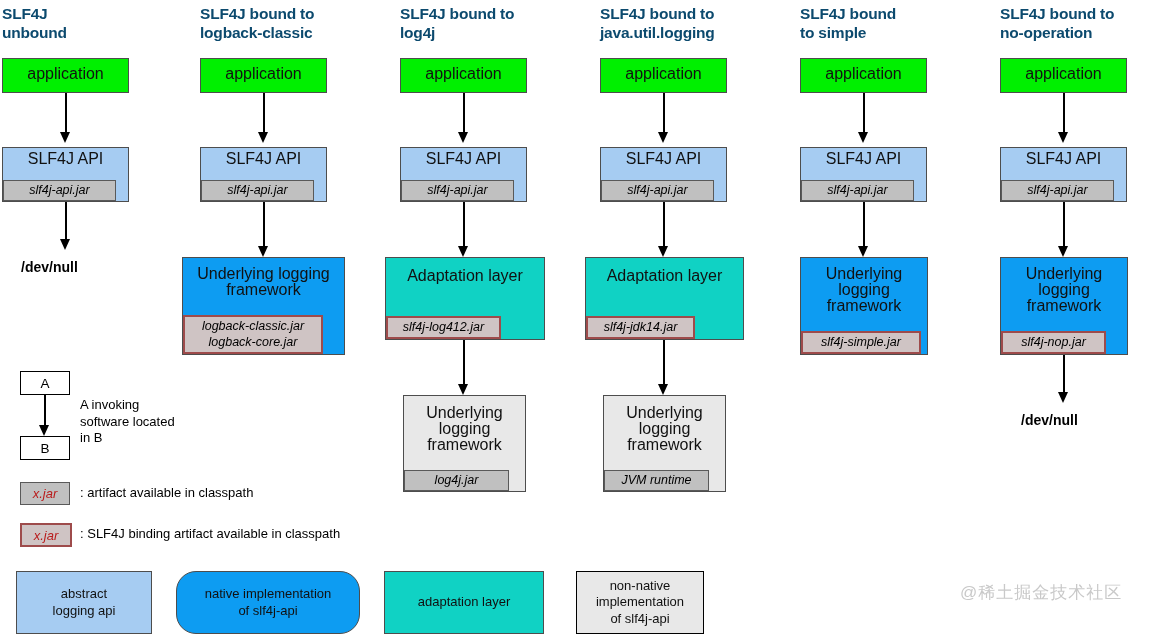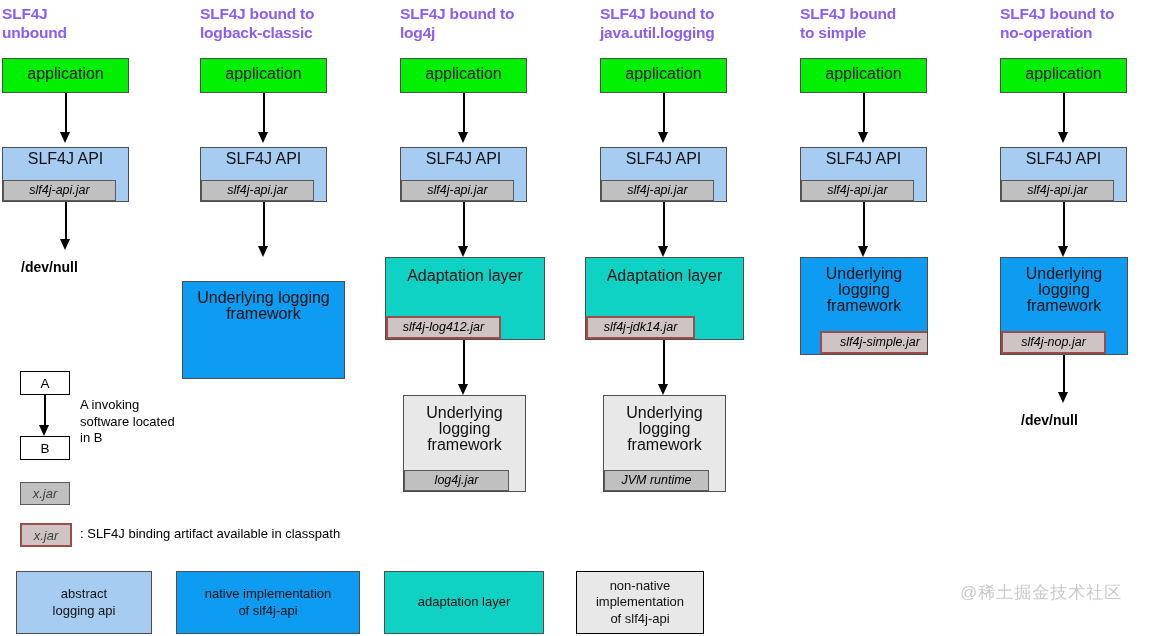--- a/index.html
+++ b/index.html
@@ -24,21 +24,21 @@
   }
 
   
   .col-title {
     position: absolute;
     font-weight: bold;
     font-size: 15.5px;
     line-height: 19px;
     letter-spacing: -0.2px;
     white-space: pre-line;
-    color: #8b5cf6;
+    color: #0c4a6e;
   }
 
   
   .node {
     position: absolute;
     box-sizing: border-box;
     border: 1px solid #4d4d4d;
     display: flex;
     flex-direction: column;
     align-items: stretch;
@@ -135,21 +135,21 @@
   .legend-chip {
     position: absolute;
     box-sizing: border-box;
     background: #c0c0c0;
     border: 1px solid #595959;
     font-style: italic;
     font-size: 13px;
     display: flex;
     align-items: center;
     justify-content: center;
-    color: #404040;
+    color: #b91c1c;
   }
   .legend-chip.binding {
     background: #cfc4c4;
     border: 2px solid #9e4b4b;
   }
   .swatch {
     position: absolute;
     box-sizing: border-box;
     border: 1px solid #4d4d4d;
     display: flex;
@@ -214,24 +214,26 @@
   </div>
   <div class="node lightblue" style="left:200px; top:147px; width:127px; height:55px;">
     <div class="node-label">SLF4J API</div>
     <div class="spacer"></div>
     <div class="jar" style="width:113px;">slf4j-api.jar</div>
   </div>
   <div class="arrow" style="left:258px; top:202px; height:55px;">
     <div class="shaft" style="height:44px;"></div>
       <div class="head"></div>
   </div>
-  <div class="node blue" style="left:182px; top:257px; width:163px; height:98px;margin-top:24px;">
+  <div class="node blue" style="left:182px; top:257px; width:163px; height:98px;">
     <div class="node-label" style="padding-top:8px;">Underlying logging
 framework</div>
     <div class="spacer"></div>
+    <div class="jar binding" style="width:140px;">logback-classic.jar
+logback-core.jar</div>
   </div>
 
   <div class="node green" style="left:400px; top:58px; width:127px; height:35px;">
     <div class="node-label" style="padding-top:7px;">application</div>
   </div>
   <div class="arrow" style="left:458px; top:93px; height:50px;">
     <div class="shaft" style="height:39px;"></div>
       <div class="head"></div>
   </div>
   <div class="node lightblue" style="left:400px; top:147px; width:127px; height:55px;">
@@ -307,21 +309,21 @@
   </div>
   <div class="arrow" style="left:858px; top:202px; height:55px;">
     <div class="shaft" style="height:44px;"></div>
       <div class="head"></div>
   </div>
   <div class="node blue" style="left:800px; top:257px; width:128px; height:98px;">
     <div class="node-label" style="padding-top:8px;">Underlying
 logging
 framework</div>
     <div class="spacer"></div>
-    <div class="jar binding" style="width:120px;margin-left:19px;">slf4j-simple.jar</div>
+    <div class="jar binding" style="width:120px;">slf4j-simple.jar</div>
   </div>
 
   <div class="node green" style="left:1000px; top:58px; width:127px; height:35px;">
     <div class="node-label" style="padding-top:7px;">application</div>
   </div>
   <div class="arrow" style="left:1058px; top:93px; height:50px;">
     <div class="shaft" style="height:39px;"></div>
       <div class="head"></div>
   </div>
   <div class="node lightblue" style="left:1000px; top:147px; width:127px; height:55px;">
@@ -350,27 +352,28 @@
   <div class="arrow" style="left:39px; top:395px; height:41px;">
     <div class="shaft" style="height:30px;"></div>
       <div class="head"></div>
   </div>
   <div class="legend-box" style="left:20px; top:436px; width:50px; height:24px;">B</div>
   <div class="legend-text" style="left:80px; top:397px; width:140px;">A invoking
 software located
 in B</div>
 
   <div class="legend-chip" style="left:20px; top:482px; width:50px; height:23px;">x.jar</div>
+  <div class="legend-text" style="left:80px; top:485px; width:420px;">: artifact available in classpath</div>
 
   <div class="legend-chip binding" style="left:20px; top:523px; width:52px; height:24px;">x.jar</div>
   <div class="legend-text" style="left:80px; top:526px; width:470px;">: SLF4J binding artifact available in classpath</div>
 
   <div class="swatch" style="left:16px;  top:571px; width:136px; height:63px; background:#a6ccf2;">abstract
 logging api</div>
-  <div class="swatch" style="left:176px; top:571px; width:184px; height:63px; background:#0d9cf2;">native implementation
+  <div class="swatch" style="left:176px; top:571px; width:184px; height:63px; background:#0d9cf2;border-radius:20px;">native implementation
 of slf4j-api</div>
   <div class="swatch" style="left:384px; top:571px; width:160px; height:63px; background:#10d2c4;">adaptation layer</div>
   <div class="swatch" style="left:576px; top:571px; width:128px; height:63px; background:#e8e8e8; border-color:#000;">non-native
 implementation
 of slf4j-api</div>
 
   <div class="watermark" style="left:960px; top:581px;">@稀土掘金技术社区</div>
 
 </div>
 

